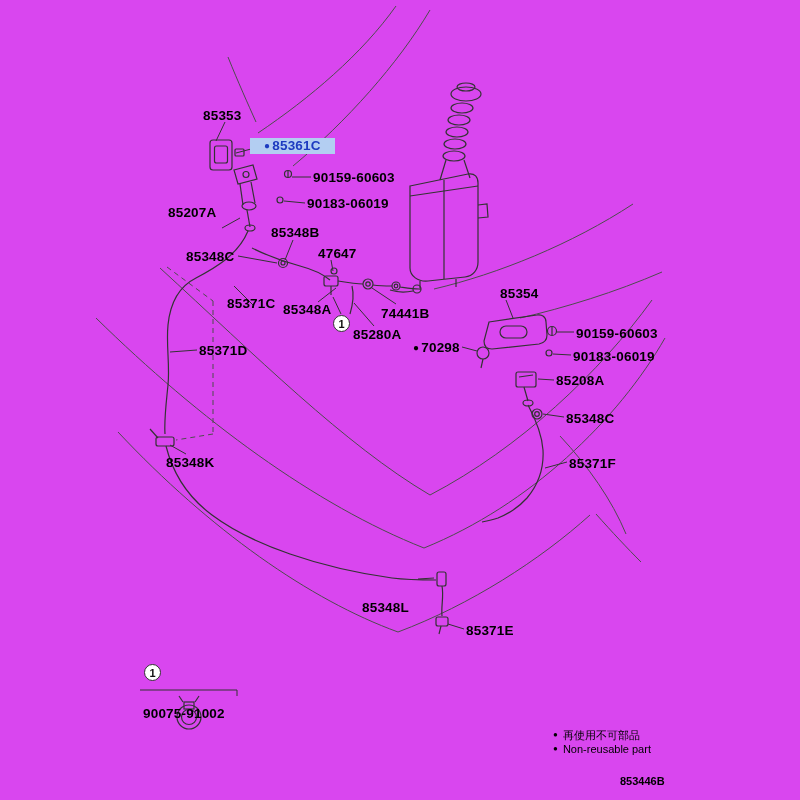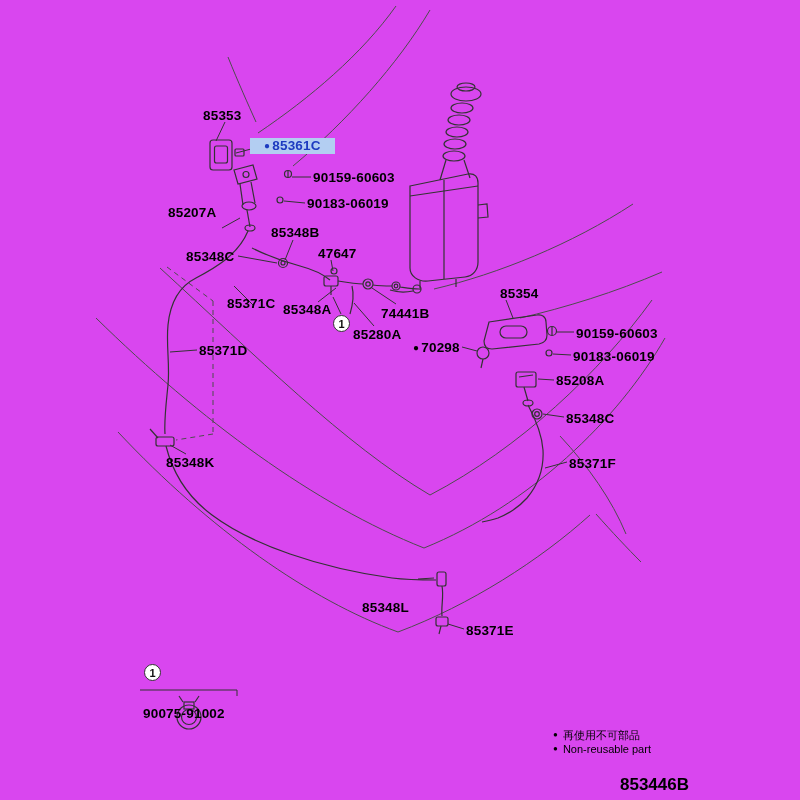--- a/index.html
+++ b/index.html
@@ -14,21 +14,21 @@
   .lbl.hl { background:#b3cef2; color:#1d3bc0; padding:0 14px; }
   .bullet { font-size:10px; margin-right:2px; vertical-align:1px; }
   .callout {
     position:absolute; width:17px; height:17px; border:1.4px solid #333;
     border-radius:50%; background:#fff; color:#111;
     font-size:11px; font-weight:bold;
     display:flex; align-items:center; justify-content:center;
   }
   .legend-line { position:absolute; font-size:11px; color:#000; white-space:nowrap; line-height:18px; }
   .legend-line .bullet { font-size:8px; vertical-align:2px; }
-  .code { position:absolute; font-size:17px; font-weight:bold; color:#000; }
+  .code { position:absolute; font-size:11px; font-weight:bold; color:#000; }
 </style>
 </head>
 <body>
 
 <div class="stage">
 
   <svg width="800" height="800" viewBox="0 0 800 800">
 
     <g fill="none" stroke="#4d4d4d" stroke-width="1">
       <path d="M396 6 C362 54 310 98 258 133"></path>

